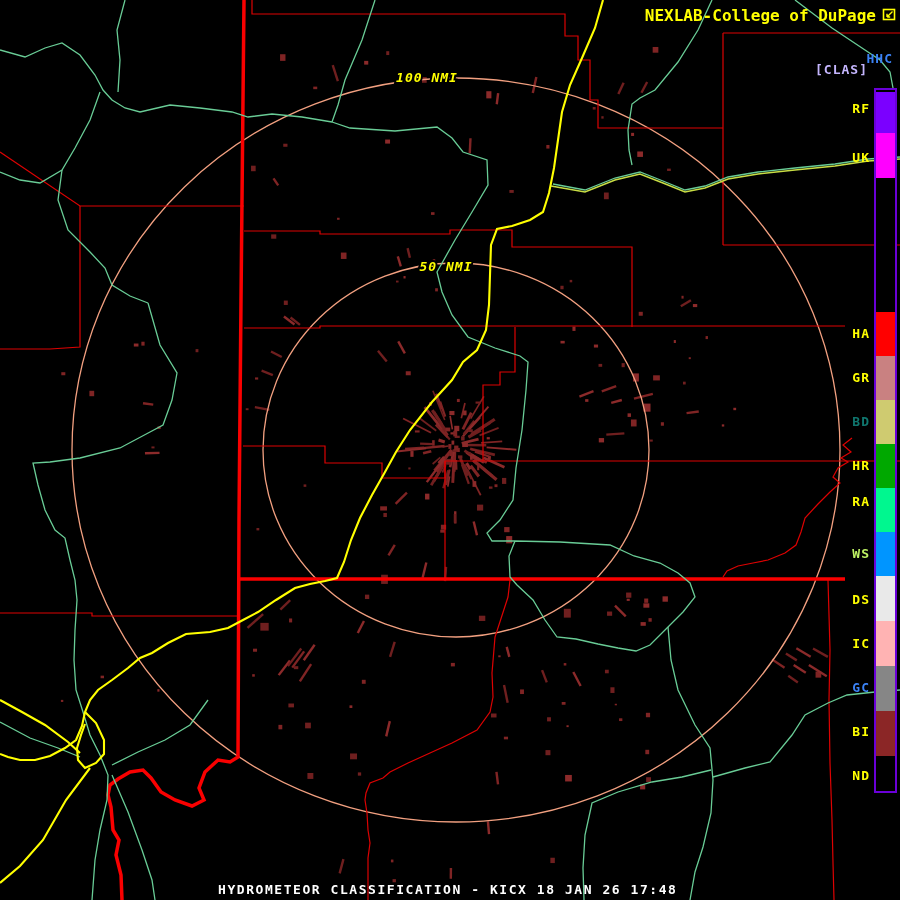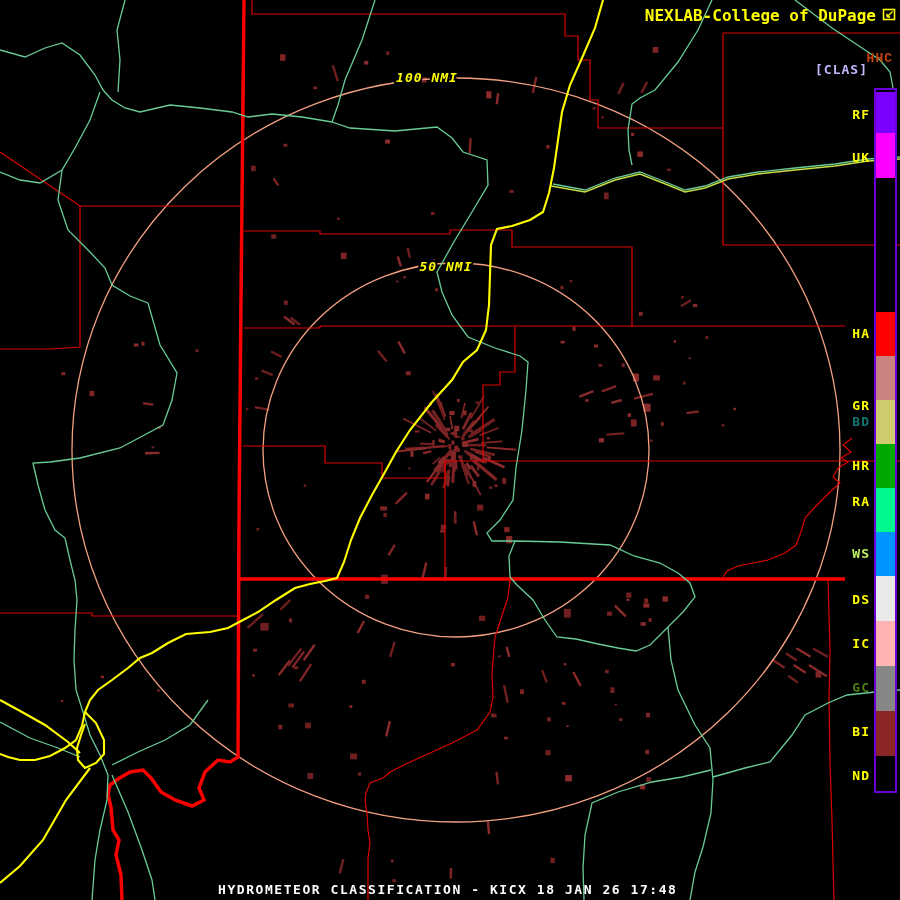--- a/index.html
+++ b/index.html
@@ -374,48 +374,48 @@
       <text class="ringlab" x="427" y="82" text-anchor="middle" fill="#ffff00">100 NMI</text>
       <text class="ringlab" x="446" y="271" text-anchor="middle" fill="#ffff00">50 NMI</text>
     </g>
   </svg>
 
   <div id="title" class="ovl" style="color: rgb(255, 255, 0);">NEXLAB-College of DuPage</div>
   <svg id="brand-icon" viewBox="0 0 15 15">
     <rect x="1.5" y="2.5" width="11" height="10" fill="none" stroke="#ffff00" stroke-width="1.6"></rect>
     <path d="M10.5,4.5 L5,10 M5,10 L5,6.8 M5,10 L8.2,10" fill="none" stroke="#ffff00" stroke-width="1.4"></path>
   </svg>
-  <div id="prod-code" class="ovl" style="color: #c2410c; font-family: Liberation Mono, monospace;">HHC</div>
+  <div id="prod-code" class="ovl" style="color: #3b82f6;">HHC</div>
   <div id="prod-mode" class="ovl" style="color: #c4b5fd;">[CLAS]</div>
 
   <div id="legend-bar" style="border-color: rgb(106, 0, 216);">
       <div class="legend-seg" style="top: 2px; height: 41px; background: rgb(123, 0, 255);"></div>
       <div class="legend-seg" style="top: 43px; height: 45px; background: rgb(255, 0, 255);"></div>
       <div class="legend-seg" style="top: 222px; height: 44px; background: rgb(255, 0, 0);"></div>
       <div class="legend-seg" style="top: 266px; height: 44px; background: rgb(201, 129, 129);"></div>
       <div class="legend-seg" style="top: 310px; height: 44px; background: rgb(207, 203, 112);"></div>
       <div class="legend-seg" style="top: 354px; height: 44px; background: rgb(0, 168, 0);"></div>
       <div class="legend-seg" style="top: 398px; height: 44px; background: rgb(0, 247, 143);"></div>
       <div class="legend-seg" style="top: 442px; height: 44px; background: rgb(0, 149, 255);"></div>
       <div class="legend-seg" style="top: 486px; height: 45px; background: rgb(233, 233, 233);"></div>
       <div class="legend-seg" style="top: 531px; height: 45px; background: rgb(255, 179, 179);"></div>
       <div class="legend-seg" style="top: 576px; height: 45px; background: rgb(134, 134, 134);"></div>
       <div class="legend-seg" style="top: 621px; height: 45px; background: rgb(139, 38, 38);"></div>
       <div class="legend-seg" style="top: 666px; height: 35px; background: rgb(0, 0, 0);"></div>
     </div>
   <div id="legend-labels">
-      <div class="legend-label" style="top: 107px; color: rgb(255, 255, 0);">RF</div>
+      <div class="legend-label" style="top: 101px; color: rgb(255, 255, 0);">RF</div>
       <div class="legend-label" style="top: 150px; color: rgb(255, 255, 0);">UK</div>
       <div class="legend-label" style="top: 326px; color: rgb(255, 255, 0);">HA</div>
-      <div class="legend-label" style="top: 370px; color: rgb(255, 255, 0); margin-top: 28px;">GR</div>
+      <div class="legend-label" style="top: 370px; color: rgb(255, 255, 0);">GR</div>
       <div class="legend-label" style="top: 414px; color: #0f766e;">BD</div>
       <div class="legend-label" style="top: 458px; color: rgb(255, 255, 0);">HR</div>
       <div class="legend-label" style="top: 494px; color: rgb(255, 255, 0);">RA</div>
       <div class="legend-label" style="top: 546px; color: #bef264;">WS</div>
       <div class="legend-label" style="top: 592px; color: rgb(255, 255, 0);">DS</div>
       <div class="legend-label" style="top: 636px; color: rgb(255, 255, 0);">IC</div>
-      <div class="legend-label" style="top: 680px; color: #4d7c0f;">GC</div>
+      <div class="legend-label" style="top: 680px; color: #3b82f6;">GC</div>
       <div class="legend-label" style="top: 724px; color: rgb(255, 255, 0);">BI</div>
       <div class="legend-label" style="top: 768px; color: rgb(255, 255, 0);">ND</div>
     </div>
 
   <div id="caption" class="ovl" style="color: rgb(255, 255, 255);">HYDROMETEOR CLASSIFICATION - KICX 18 JAN 26 17:48</div>
 </div>
 
 </body></html>

